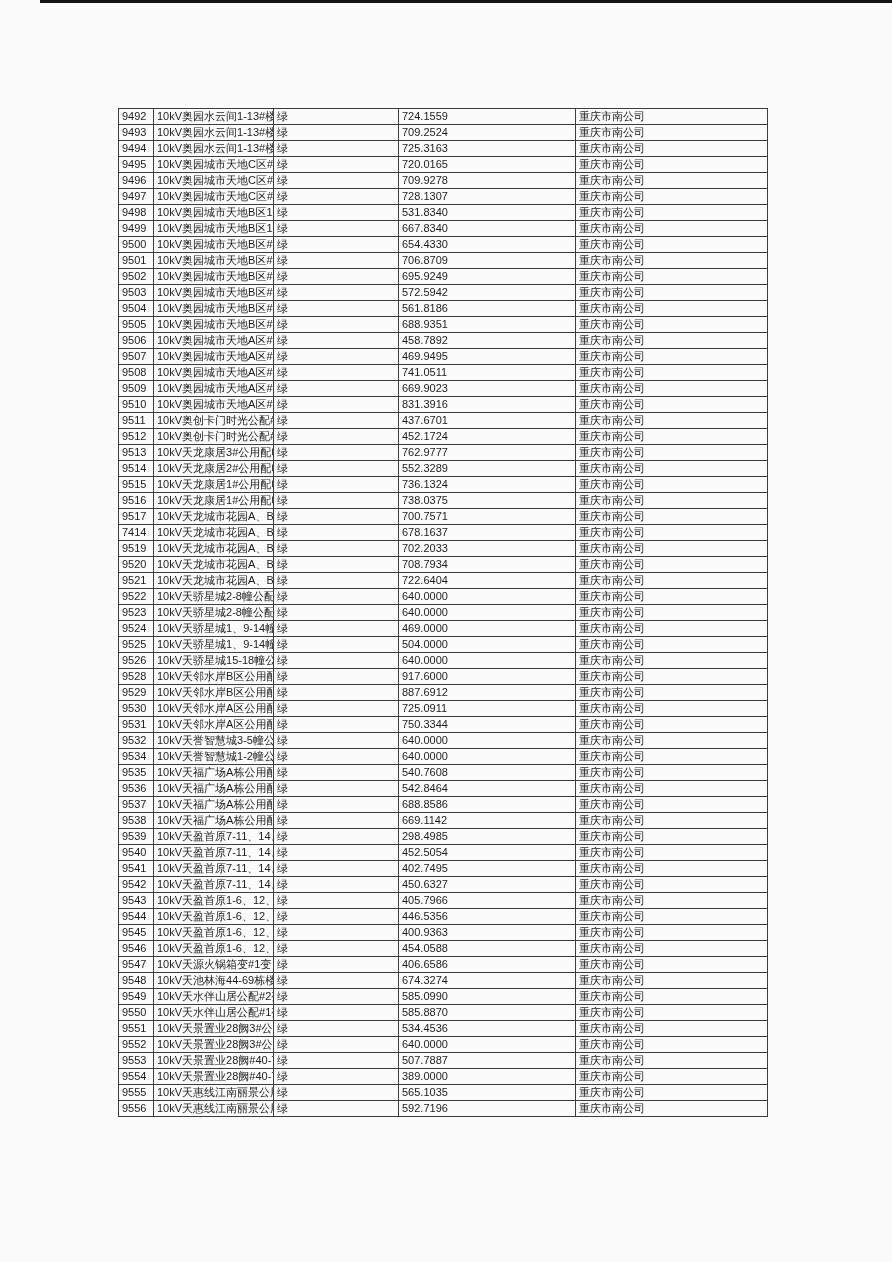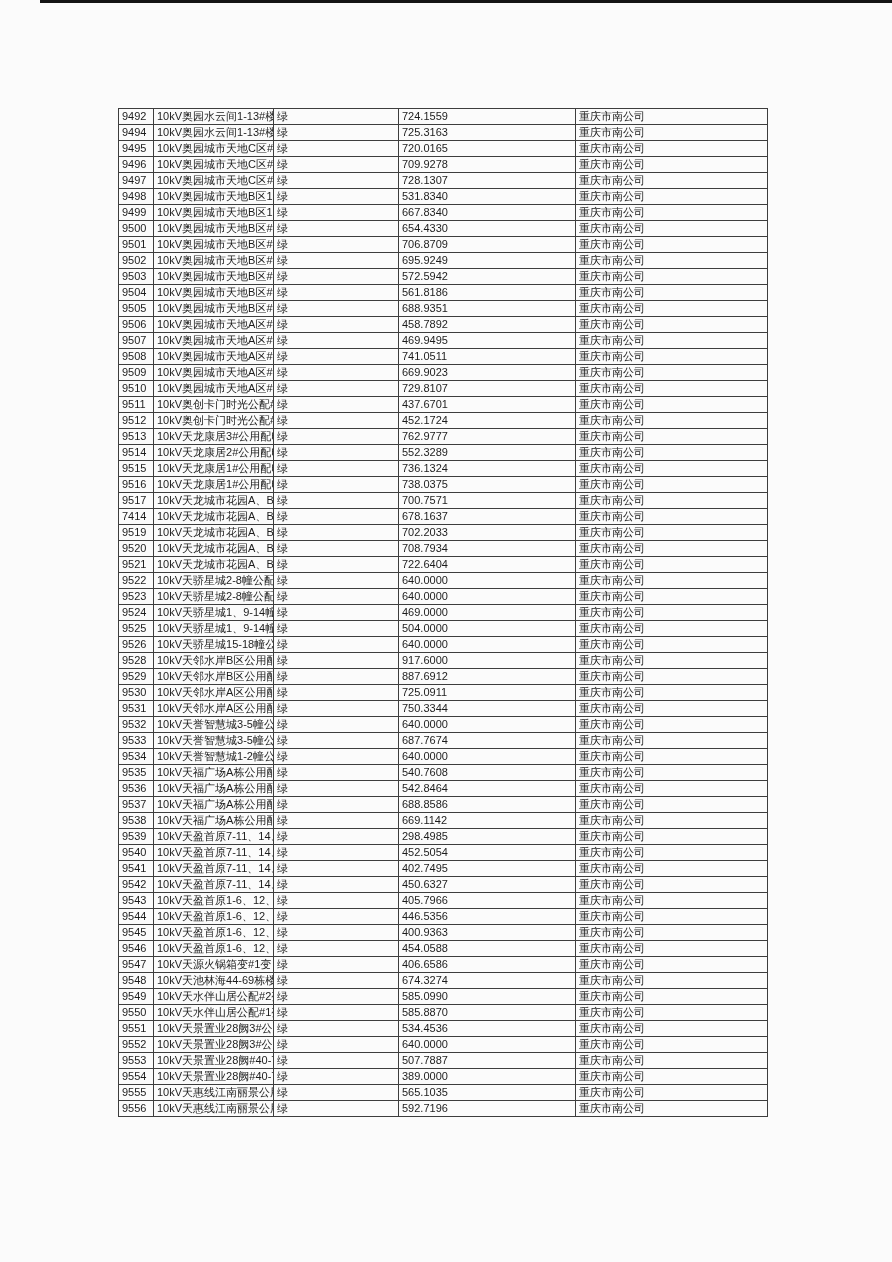--- a/index.html
+++ b/index.html
@@ -67,20 +67,27 @@
     </colgroup>
     <tbody>
         <tr>
       <td class="c-id">9492</td>
       <td class="c-name">10kV奥园水云间1-13#楼</td>
       <td class="c-status">绿</td>
       <td class="c-value">724.1559</td>
       <td class="c-company">重庆市南公司</td>
     </tr>
         <tr>
+      <td class="c-id">9493</td>
+      <td class="c-name">10kV奥园水云间1-13#楼</td>
+      <td class="c-status">绿</td>
+      <td class="c-value">709.2524</td>
+      <td class="c-company">重庆市南公司</td>
+    </tr>
+        <tr>
       <td class="c-id">9494</td>
       <td class="c-name">10kV奥园水云间1-13#楼</td>
       <td class="c-status">绿</td>
       <td class="c-value">725.3163</td>
       <td class="c-company">重庆市南公司</td>
     </tr>
         <tr>
       <td class="c-id">9495</td>
       <td class="c-name">10kV奥园城市天地C区#1</td>
       <td class="c-status">绿</td>
@@ -182,21 +189,21 @@
       <td class="c-id">9509</td>
       <td class="c-name">10kV奥园城市天地A区#1</td>
       <td class="c-status">绿</td>
       <td class="c-value">669.9023</td>
       <td class="c-company">重庆市南公司</td>
     </tr>
         <tr>
       <td class="c-id">9510</td>
       <td class="c-name">10kV奥园城市天地A区#1</td>
       <td class="c-status">绿</td>
-      <td class="c-value">729.8107</td>
+      <td class="c-value">831.3916</td>
       <td class="c-company">重庆市南公司</td>
     </tr>
         <tr>
       <td class="c-id">9511</td>
       <td class="c-name">10kV奥创卡门时光公配#2</td>
       <td class="c-status">绿</td>
       <td class="c-value">437.6701</td>
       <td class="c-company">重庆市南公司</td>
     </tr>
         <tr>
@@ -330,27 +337,20 @@
       <td class="c-name">10kV天邻水岸A区公用配</td>
       <td class="c-status">绿</td>
       <td class="c-value">750.3344</td>
       <td class="c-company">重庆市南公司</td>
     </tr>
         <tr>
       <td class="c-id">9532</td>
       <td class="c-name">10kV天誉智慧城3-5幢公</td>
       <td class="c-status">绿</td>
       <td class="c-value">640.0000</td>
-      <td class="c-company">重庆市南公司</td>
-    </tr>
-        <tr>
-      <td class="c-id">9533</td>
-      <td class="c-name">10kV天誉智慧城3-5幢公</td>
-      <td class="c-status">绿</td>
-      <td class="c-value">687.7674</td>
       <td class="c-company">重庆市南公司</td>
     </tr>
         <tr>
       <td class="c-id">9534</td>
       <td class="c-name">10kV天誉智慧城1-2幢公</td>
       <td class="c-status">绿</td>
       <td class="c-value">640.0000</td>
       <td class="c-company">重庆市南公司</td>
     </tr>
         <tr>

